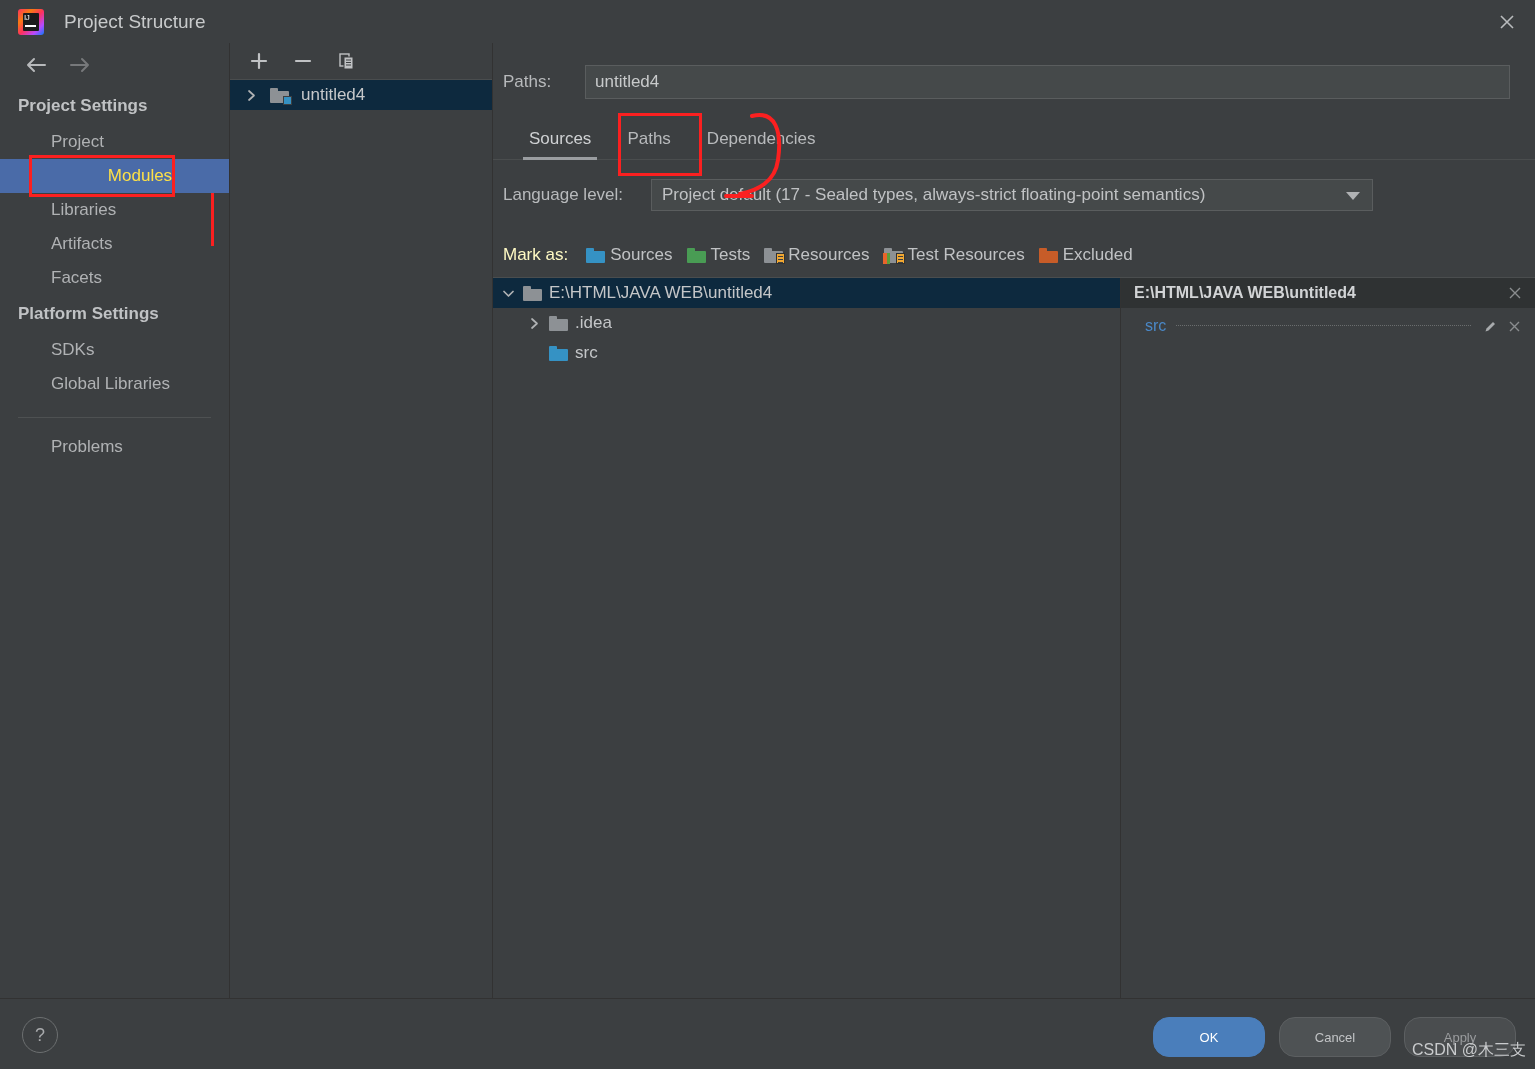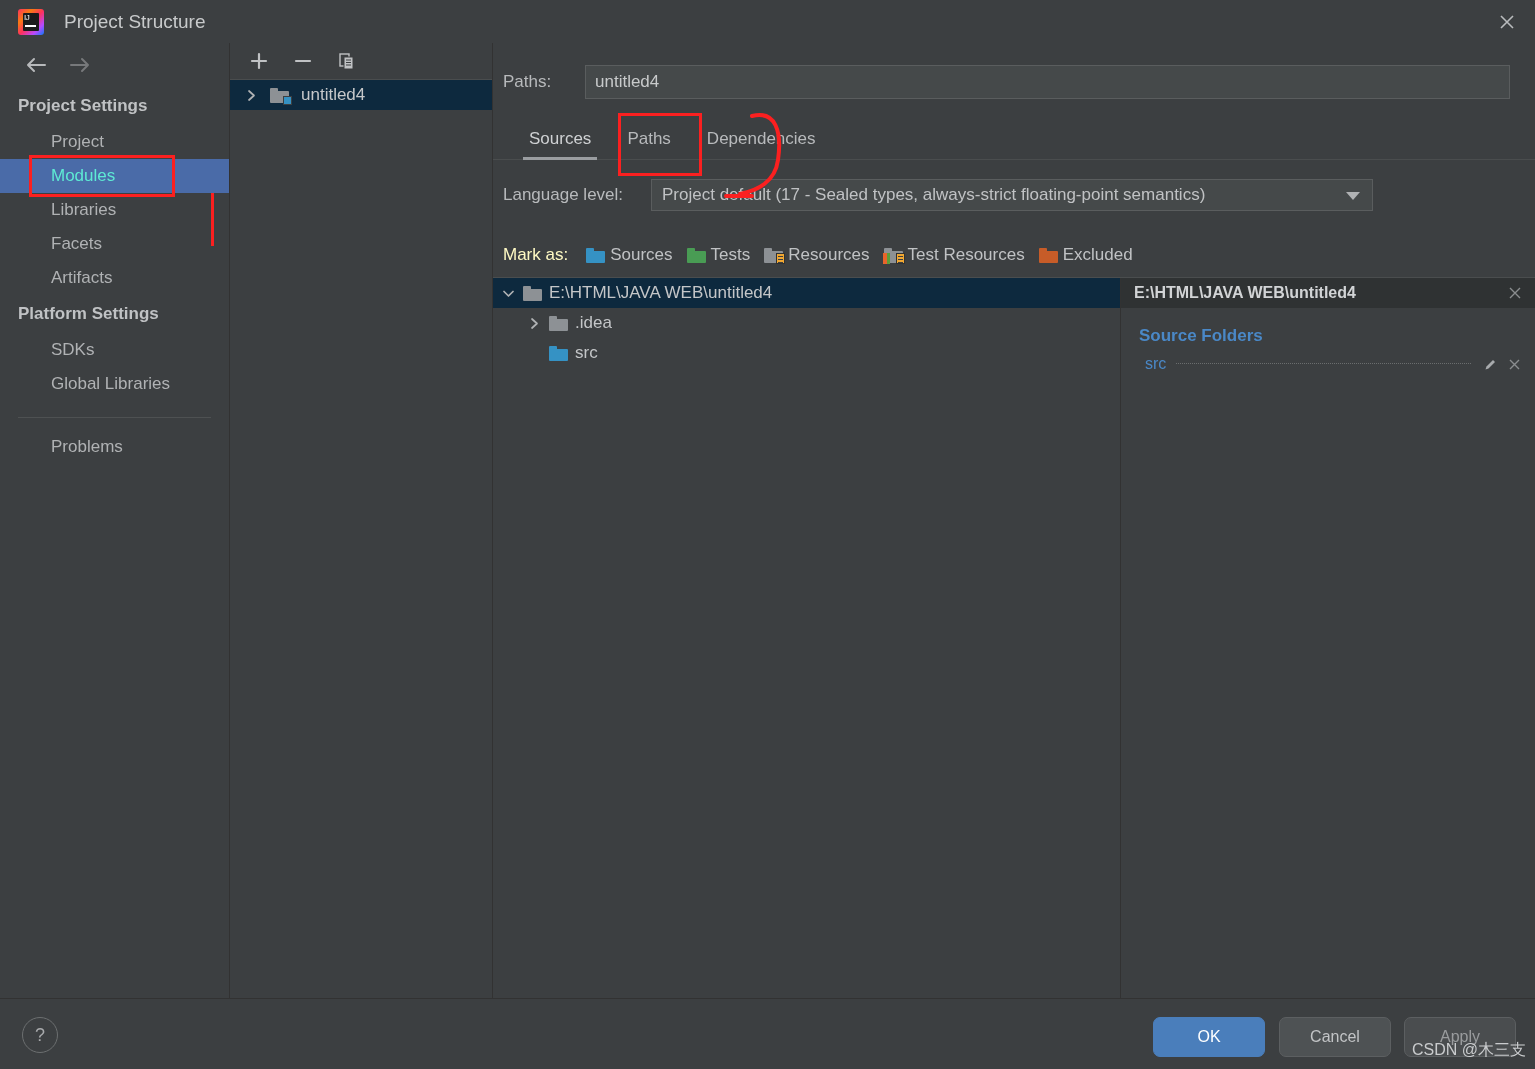--- a/index.html
+++ b/index.html
@@ -79,21 +79,22 @@
   }
   .nav-item {
     font-size: 17px; color: #b0b2b4;
     padding-left: 51px;
     line-height: 34px; height: 34px;
     cursor: pointer;
     white-space: nowrap;
   }
   .nav-item.selected {
     background: #4a6ba8;
-    color: #5eead4;
+    color: #fde047;
+    text-align: center;
   }
   .sidebar-divider {
     height: 1px; background: #4e5152;
     margin: 16px 18px 12px 18px;
   }
 
   
   #modules-panel {
     position: absolute; left: 230px; top: 43px;
     width: 262px; height: 955px;
@@ -316,21 +317,21 @@
     position: absolute; left: 22px; top: 18px;
     width: 34px; height: 34px; border-radius: 50%;
     border: 1px solid #6c6f70;
     display: flex; align-items: center; justify-content: center;
     font-size: 18px; color: #a8aaac; cursor: pointer;
   }
   .dlg-btn {
     position: absolute; top: 18px;
     height: 38px;
     display: flex; align-items: center; justify-content: center;
-    font-size: 16px; border-radius: 7px; cursor: pointer;
+    font-size: 13px; border-radius: 16px; cursor: pointer;
   }
   #ok-btn { left: 1153px; width: 110px; background: #4a7ebb; color: #ffffff; border: 1px solid #4a7ebb; }
   #cancel-btn { left: 1279px; width: 110px; background: #4e5254; color: #c2c4c6; border: 1px solid #5c5f61; }
   #apply-btn { left: 1404px; width: 110px; background: #4a4d4f; color: #9a9c9e; border: 1px solid #5c5f61; }
 
   #watermark {
     position: absolute; left: 1412px; top: 1040px;
     font-size: 16px; color: #c9cbcd;
     white-space: nowrap;
     pointer-events: none;
@@ -380,22 +381,22 @@
       <svg width="26" height="18" viewBox="0 0 26 18">
           <path d="M4 9 H21 M15 3 L21 9 L15 15" stroke="#77797b" stroke-width="2" fill="none" stroke-linecap="round" stroke-linejoin="round"></path>
         </svg>
     </div>
   </div>
 
   <div class="sec-header">Project Settings</div>
   <div class="nav-item">Project</div>
   <div class="nav-item selected">Modules</div>
   <div class="nav-item">Libraries</div>
+  <div class="nav-item">Artifacts</div>
   <div class="nav-item">Facets</div>
-  <div class="nav-item">Artifacts</div>
 
   <div class="sec-header">Platform Settings</div>
   <div class="nav-item">SDKs</div>
   <div class="nav-item">Global Libraries</div>
 
   <div class="sidebar-divider"></div>
   <div class="nav-item">Problems</div>
 </div>
 
 <div id="modules-panel">
@@ -556,21 +557,20 @@
 
       <div id="root-header">
         <span>E:\HTML\JAVA WEB\untitled4</span>
         <span style="display:inline-flex;">
           <svg width="16" height="16" viewBox="0 0 16 16">
               <path d="M3 3 L13 13 M13 3 L3 13" stroke="#8a8d8f" stroke-width="1.4"></path>
             </svg>
         </span>
       </div>
 
-      <div id="source-folders-title">Source Folders</div>
 
       <div class="sf-row">
         <span class="nm">src</span>
         <span class="dots"></span>
         <span class="sf-ico">
           <svg width="15" height="15" viewBox="0 0 15 15">
               <path d="M2.5 12.5 L3.5 9.5 L10 3 L12 5 L5.5 11.5 Z" fill="#a8abad"></path>
             </svg>
         </span>
         <span class="sf-ico">

